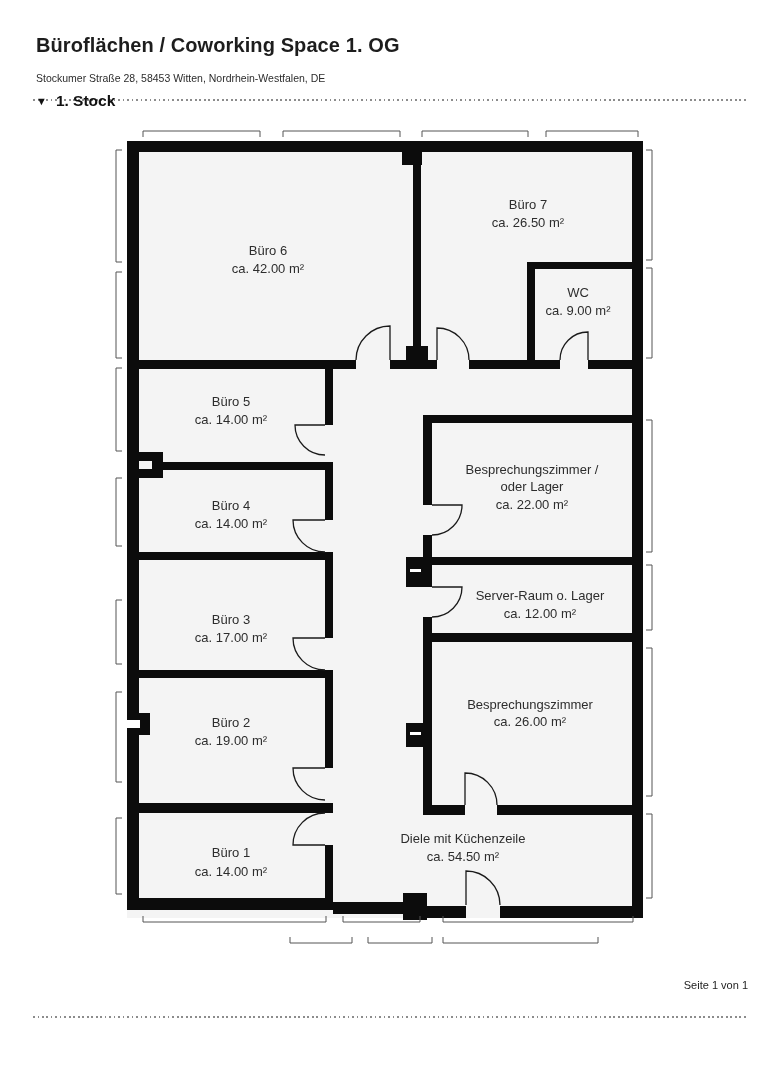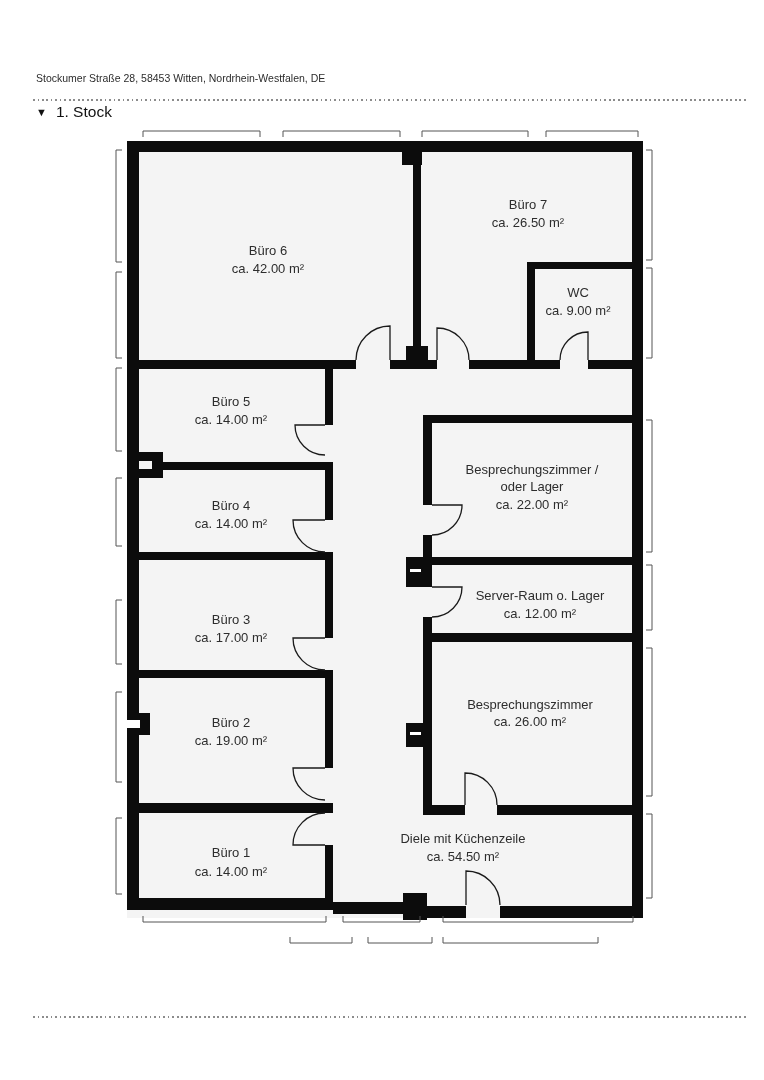--- a/index.html
+++ b/index.html
@@ -10,36 +10,37 @@
   .address{position:absolute;left:36px;top:72px;font-size:10.5px;line-height:13px;color:#2c2c2c;}
   .meta{position:absolute;left:36px;top:78px;font-size:10.5px;line-height:13px;color:#5f5f5f;letter-spacing:.2px;}
   .meta .mv{color:#1f1f1f;font-weight:700;margin-left:3px;}
   .meta .msep{margin:0 5px;color:#6a6a6a;}
 
   .dotted{position:absolute;left:33px;width:715px;height:2px;
     background:repeating-linear-gradient(90deg,#8c8c8c 0 1.5px,transparent 1.5px 4.5px);}
   .dotted.top-sep{top:99px;}
   .dotted.bottom-sep{top:1016px;}
 
-  .section-heading{position:absolute;left:36px;top:103px;font-size:15.5px;font-weight:400;color:#111;}
+  .section-heading{position:absolute;left:36px;top:92px;font-size:15.5px;font-weight:700;color:#111;}
   .section-heading .tri{font-size:11px;position:relative;top:-1px;margin-right:9px;color:#111;}
 
   svg.plan{position:absolute;left:0;top:120px;display:block;}
   text.rl{font-family:"Liberation Sans",sans-serif;font-size:13px;fill:#2d2d2d;text-anchor:middle;}
   .door{fill:none;stroke-width:1.3px;}
   .dim{fill:none;stroke-width:1px;}
 
   .disclaimer{position:absolute;left:27px;top:953px;font-size:8px;line-height:11px;color:#1e1e1e;}
   .page-number{position:absolute;left:0;top:979px;width:748px;text-align:right;font-size:11px;color:#1e1e1e;}
 </style>
 </head>
 <body>
 
 <div class="page">
 
+  <div class="title">Büroflächen / Coworking Space 1. OG</div>
   <div class="address">Stockumer Straße 28, 58453 Witten, Nordrhein-Westfalen, DE</div>
 
 
   <div class="dotted top-sep"></div>
 
   <div class="section-heading">
     <span class="tri">▼</span><span>1. Stock</span>
   </div>
 
   <svg class="plan" width="764" height="838" viewBox="0 0 764 838" xmlns="http://www.w3.org/2000/svg">
@@ -195,16 +196,17 @@
         <text class="rl" x="231" y="756">ca. 14.00 m²</text>
       </g>
       <g>
         <text class="rl" x="463" y="723">Diele mit Küchenzeile</text>
         <text class="rl" x="463" y="741">ca. 54.50 m²</text>
       </g>
     </g>
   </svg>
 
 
+  <div class="page-number">Seite 1 von 1</div>
 
   <div class="dotted bottom-sep"></div>
 
 </div>
 
 </body></html>

